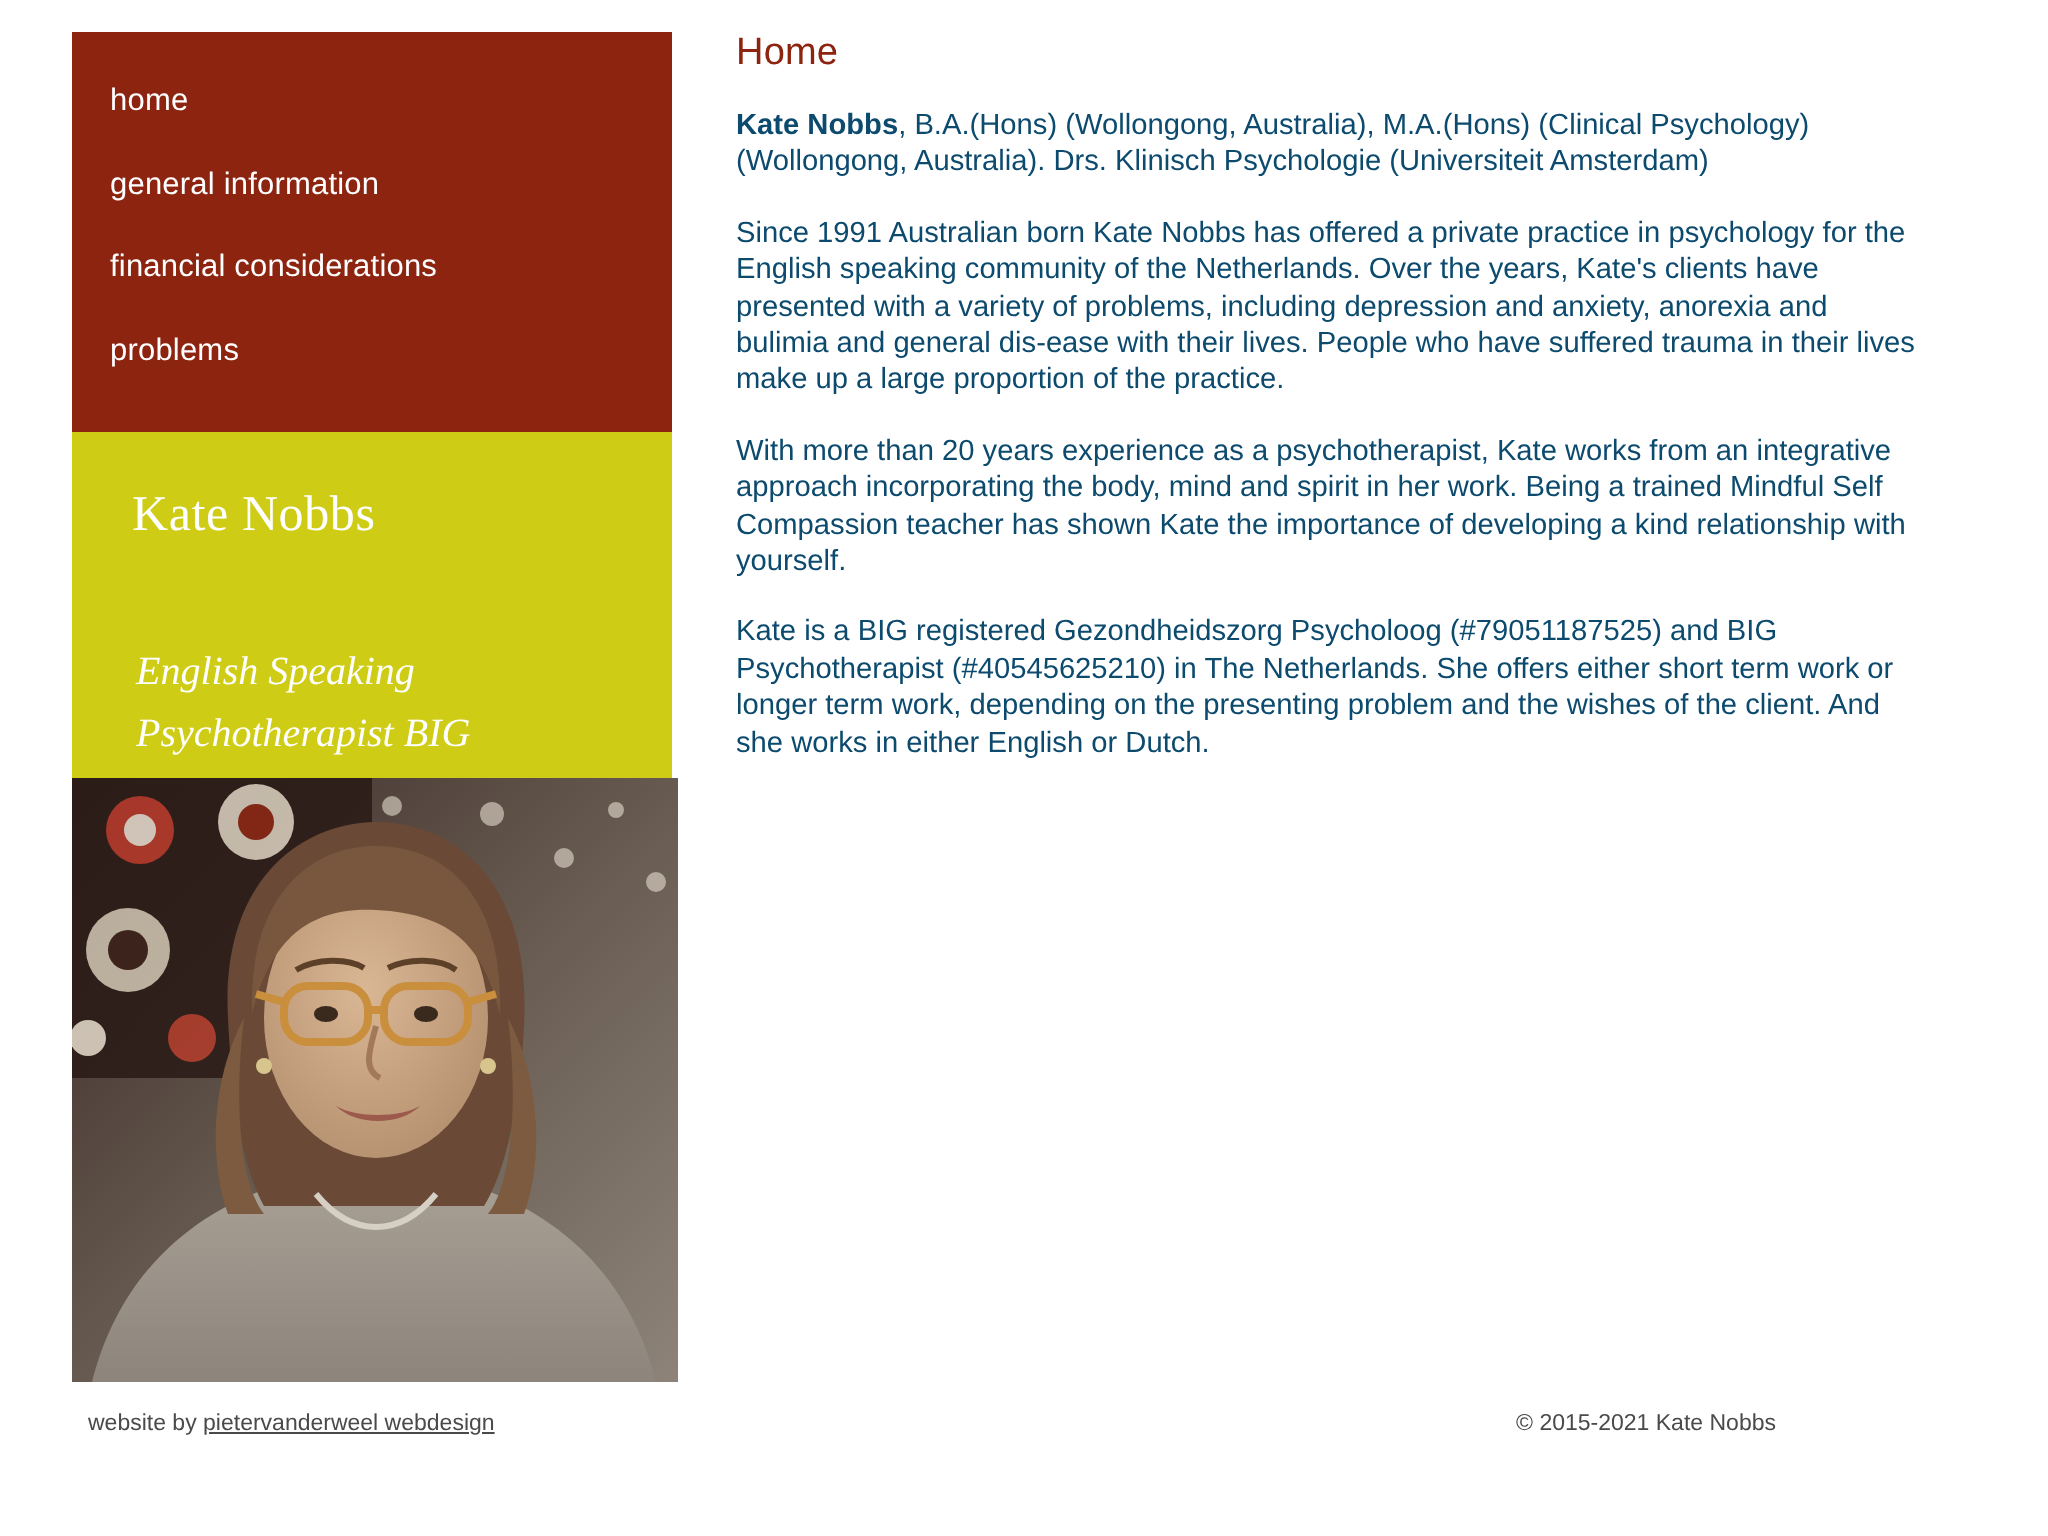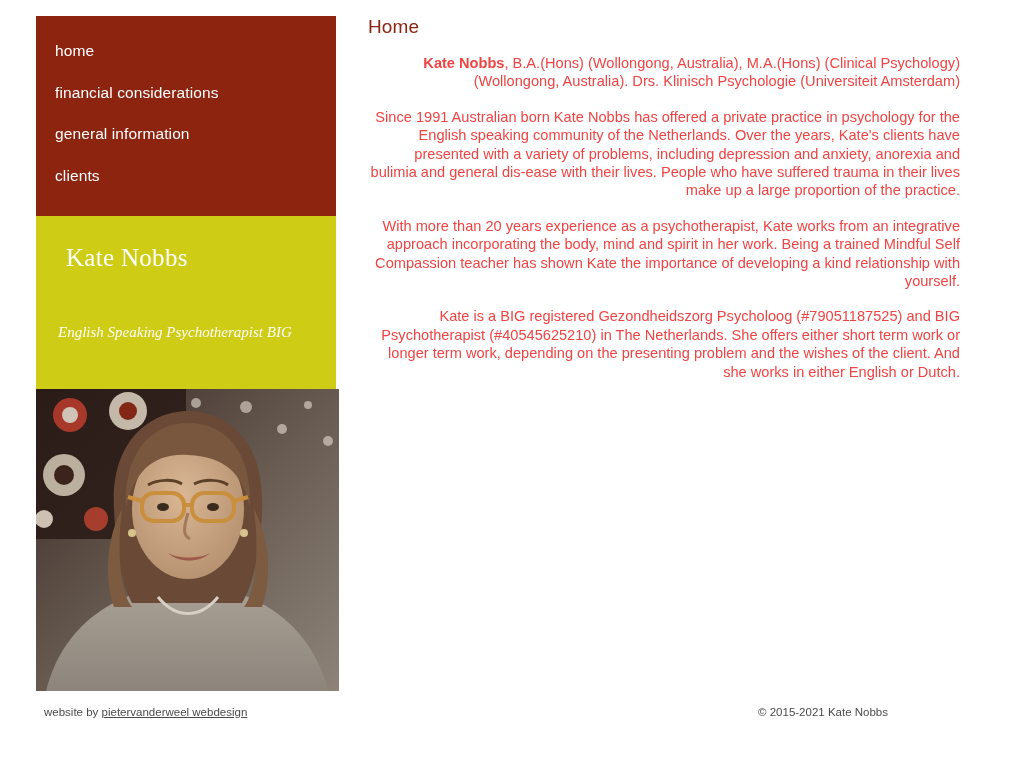--- a/index.html
+++ b/index.html
@@ -52,26 +52,26 @@
   }
   .brand-name {
     font-family: "Liberation Serif", serif;
     color: #ffffff;
     font-size: 25px;
     line-height: 1.1;
     letter-spacing: 0.3px;
   }
   .brand-sub {
     position: absolute;
-    left: 22px;
+    left: 32px;
     top: 105px;
     font-family: "Liberation Serif", serif;
     font-style: italic;
     color: #ffffff;
-    font-size: 15px;
+    font-size: 20px;
     line-height: 1.55;
     width: 250px;
   }
 
   .photo {
     width: 303px;
     height: 302px;
     overflow: hidden;
     position: relative;
     background: #6c645c;
@@ -89,22 +89,21 @@
     color: #8c2410;
     font-size: 19px;
     font-weight: normal;
     margin: 0 0 16px 0;
     letter-spacing: 0.1px;
   }
   .para {
     font-size: 14.6px;
     line-height: 18.4px;
     margin: 0 0 17px 0;
-    color: #ef4444;
-    text-align: right;
+    color: #0c4a6e;
   }
   .para strong { font-weight: bold; }
 
   
   .footer {
     position: absolute;
     left: 0;
     top: 704px;
     width: 924px;
     height: 30px;
@@ -129,23 +128,23 @@
 </style>
 </head>
 <body>
 
 <div id="page">
 
   <div class="sidebar">
 
     <nav class="nav">
       <a class="nav-item active" href="#">home</a>
+      <a class="nav-item" href="#">general information</a>
       <a class="nav-item" href="#">financial considerations</a>
-      <a class="nav-item" href="#">general information</a>
-      <a class="nav-item" href="#">clients</a>
+      <a class="nav-item" href="#">problems</a>
     </nav>
 
     <div class="brand">
       <div class="brand-name">Kate Nobbs</div>
       <div class="brand-sub">English Speaking Psychotherapist BIG</div>
     </div>
 
     <div class="photo">
       <svg width="303" height="302" viewBox="0 0 303 302">
         <defs>

